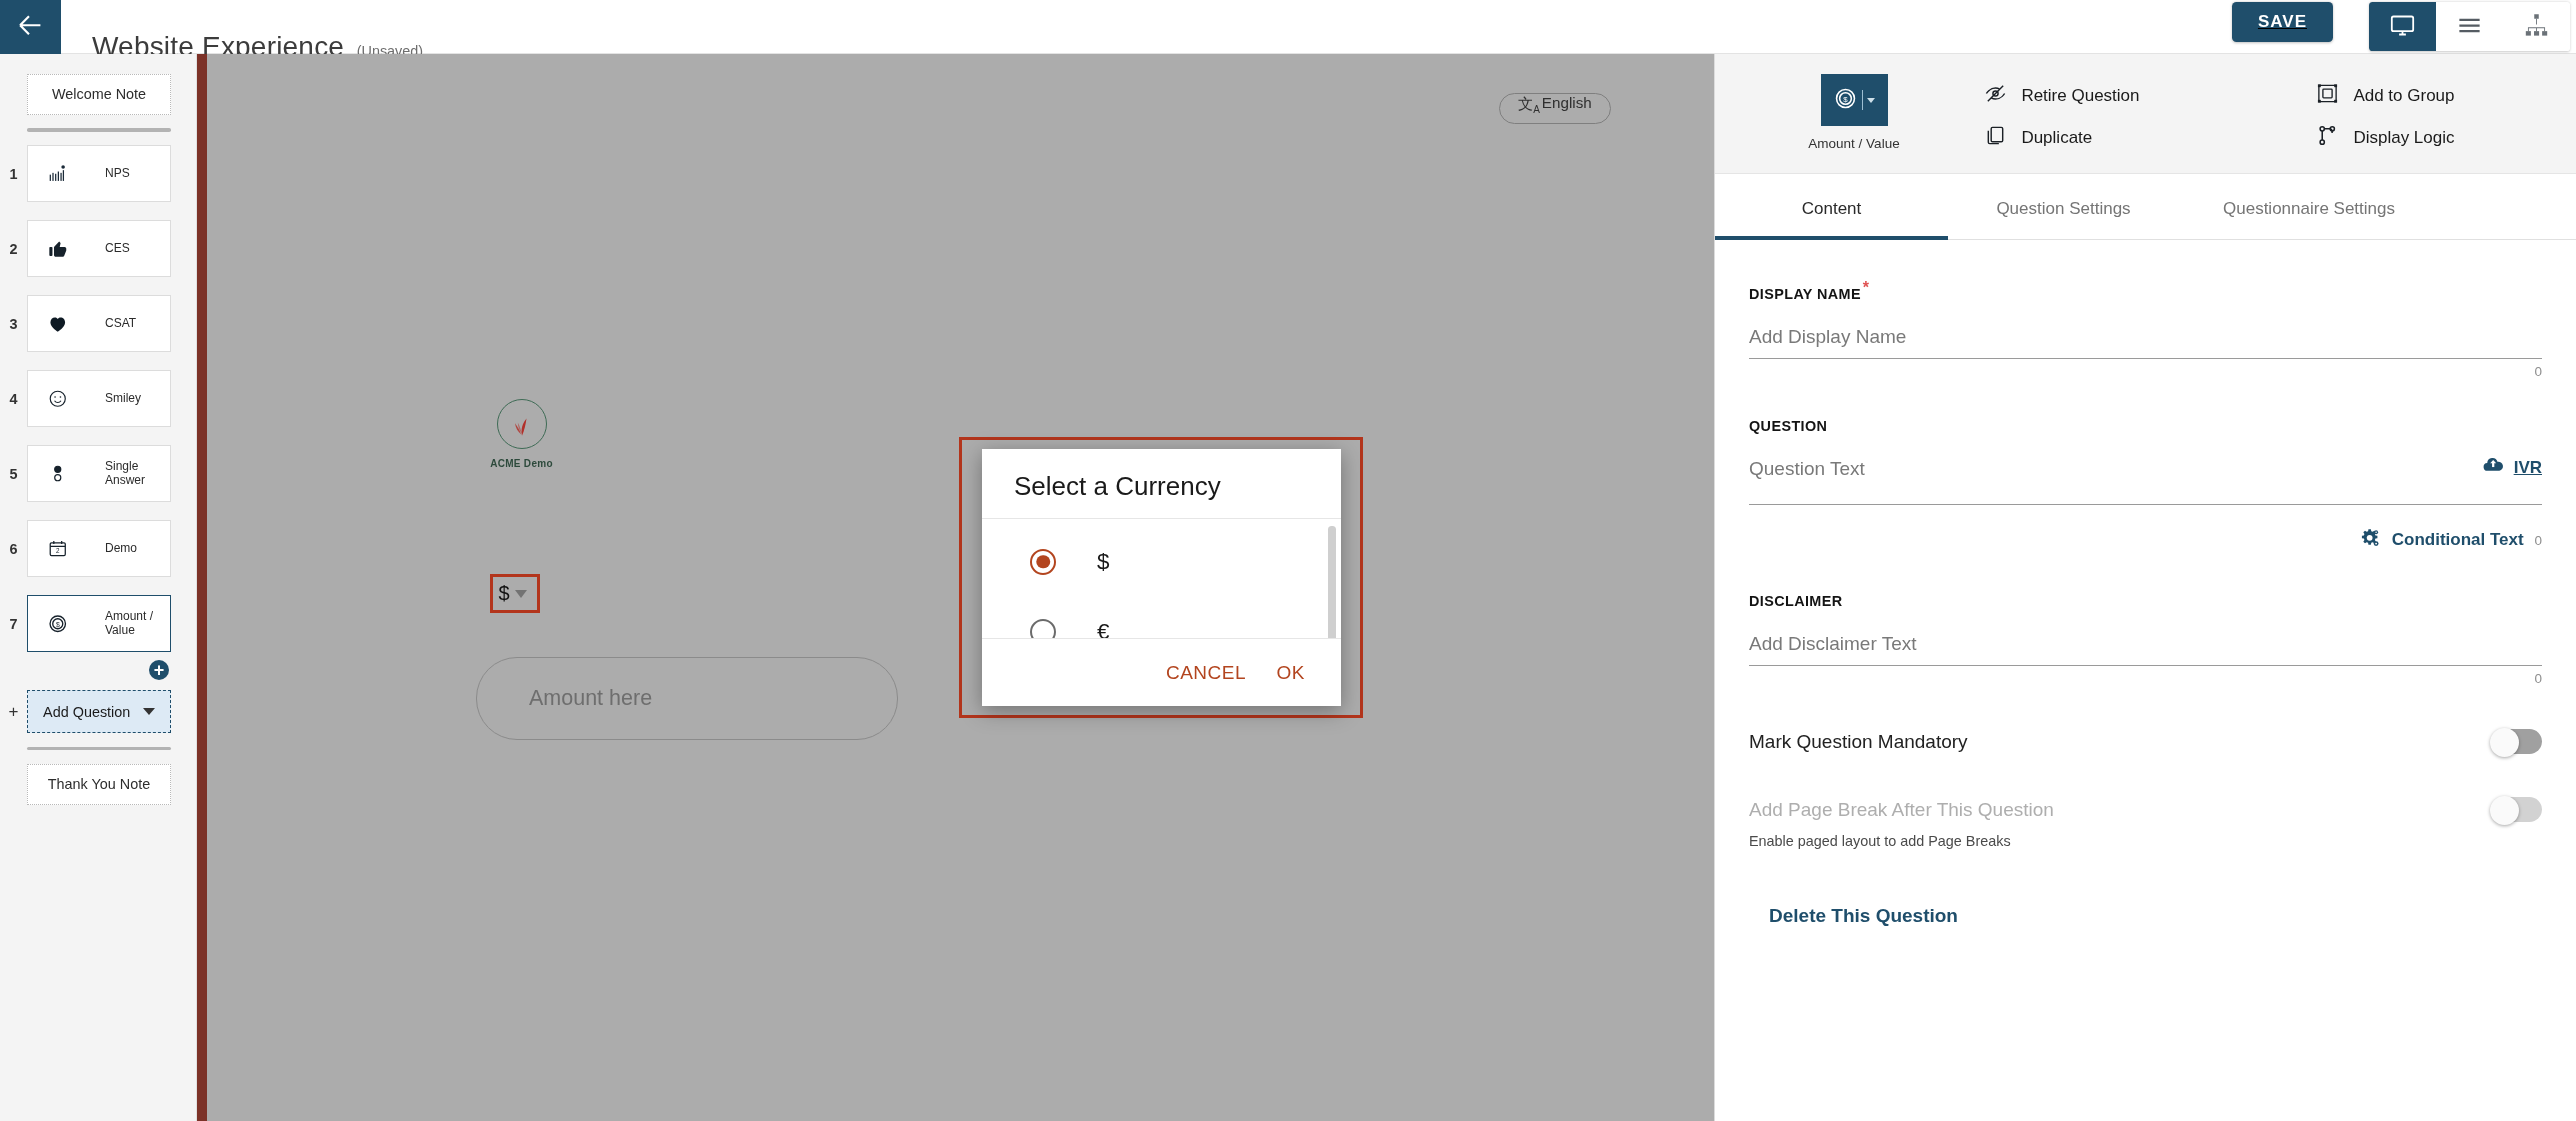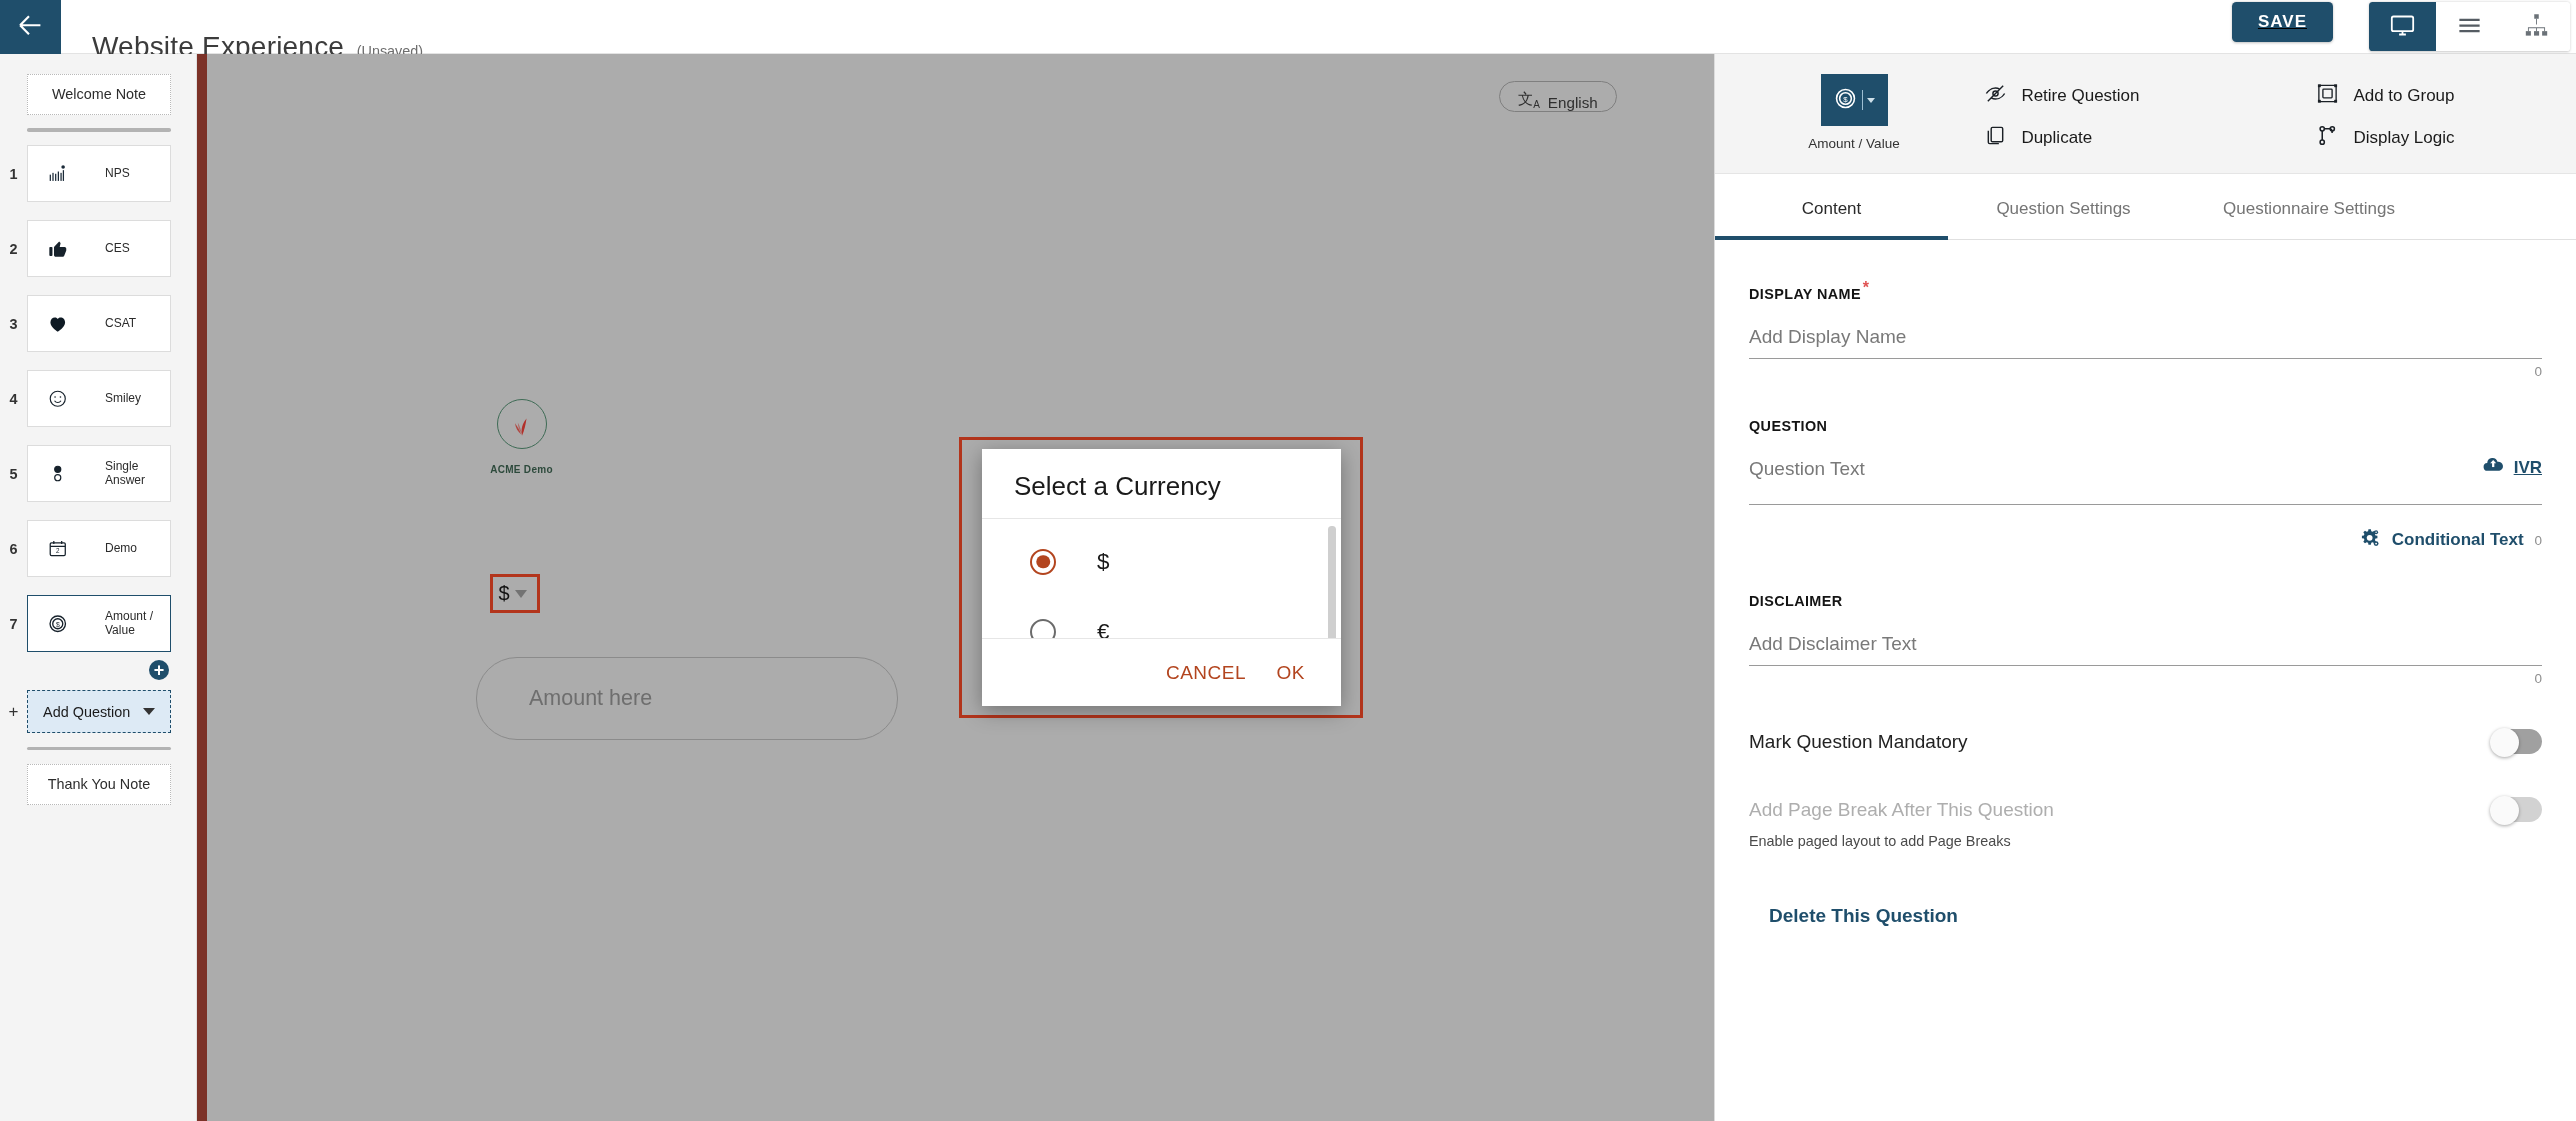--- a/index.html
+++ b/index.html
@@ -86,32 +86,32 @@
   }
   .add-q-label { font-size: 14.4px; color: #1b1b1b; }
   .chev { width: 0; height: 0; border-left: 6.3px solid transparent; border-right: 6.3px solid transparent; border-top: 7.2px solid #333; }
 
   
   .canvas {
     position: absolute; left: 207px; top: 54px; width: 1507px; height: 1067px;
     background: #acacac; overflow: hidden;
   }
   .lang-pill {
-    position: absolute; left: 1292px; top: 27px;
+    position: absolute; left: 1292px; top: 39px;
     border: 0.9px solid #7f7f7f; border-radius: 18px; background: transparent;
-    height: 30.5px; padding: 0 18px; display: flex; align-items: flex-end; gap: 8px; cursor: pointer;
+    height: 30.5px; padding: 0 18px; display: flex; align-items: flex-start; gap: 2px; cursor: pointer;
   }
   .lang-pill span { font-size: 15.2px; color: #2f2f2f; }
   .lang-icon { font-size: 15.2px; color: #1f1f1f; }
   .brand { position: absolute; left: 265px; top: 345px; width: 99px; text-align: center; }
   .brand-mark {
     width: 50px; height: 50px; border-radius: 50%; border: 1.3px solid #3e6b55;
     margin: 0 auto; display: flex; align-items: center; justify-content: center;
   }
-  .brand-name { font-size: 10px; font-weight: bold; color: #2d4a3c; margin-top: 15px; letter-spacing: 0.3px; }
+  .brand-name { font-size: 10px; font-weight: bold; color: #2d4a3c; margin-top: 9px; letter-spacing: 0.3px; }
   .currency-select {
     position: absolute; left: 283px; top: 520px; width: 50px; height: 39px;
     border: 3.6px solid #b3351c; display: flex; align-items: center; padding-left: 5.4px; cursor: pointer;
   }
   .currency-select .sym { font-size: 20px; color: #111; font-weight: 500; }
   .currency-select .caret {
     margin-left: 5.4px; width: 0; height: 0;
     border-left: 6.3px solid transparent; border-right: 6.3px solid transparent; border-top: 8px solid #737373;
   }
   .amount-input {

